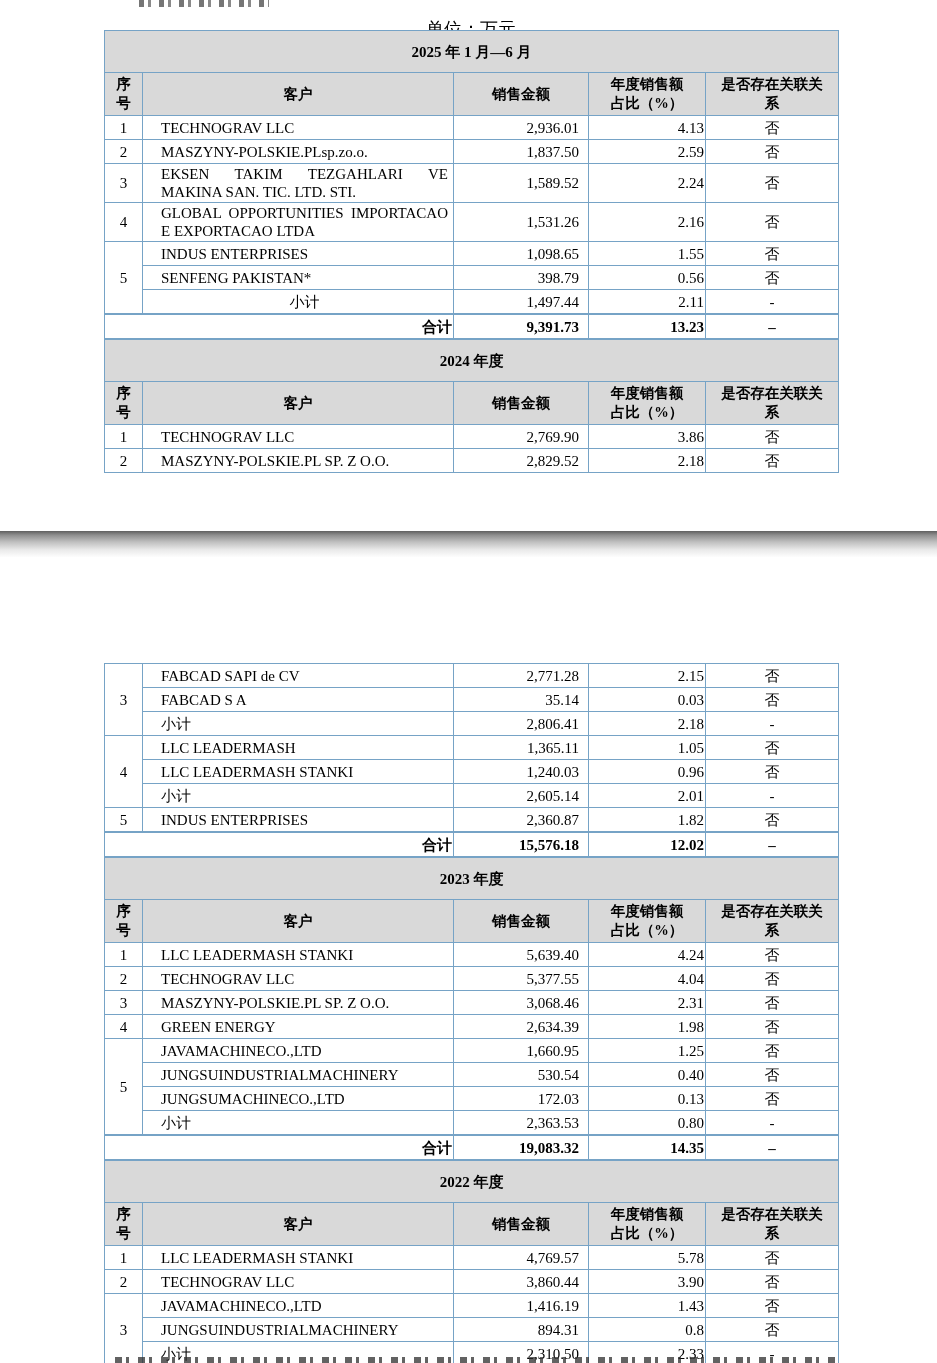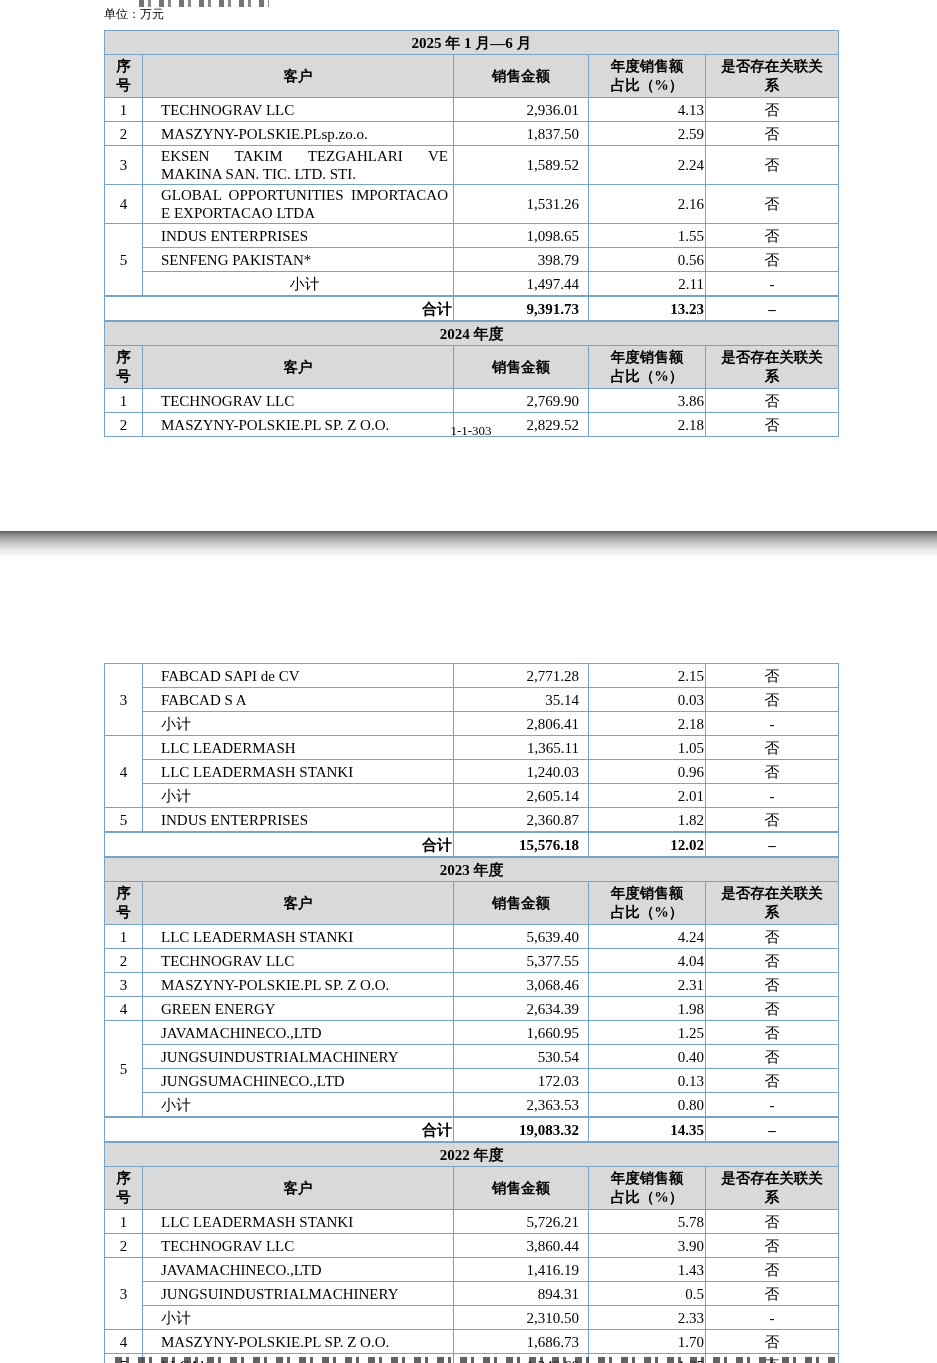--- a/index.html
+++ b/index.html
@@ -15,42 +15,42 @@
   
   .heading-remnant{
     position:absolute;left:139px;top:0;width:130px;height:7px;opacity:.65;
     background:repeating-linear-gradient(90deg,#2b2b2b 0 5px,transparent 5px 9px,#4a4a4a 9px 12px,transparent 12px 20px);
   }
   .footnote-remnant{
     position:absolute;left:115px;top:1357px;width:724px;height:6px;opacity:.75;
     background:repeating-linear-gradient(90deg,#2e2e2e 0 7px,transparent 7px 11px,#2e2e2e 11px 14px,transparent 14px 23px);
   }
   .unit-label{
-    position:absolute;top:5px;left:104px;width:734px;text-align:left;
-    font-size:12px;line-height:18px;
+    position:absolute;top:20px;left:104px;width:734px;text-align:center;
+    font-size:18px;line-height:18px;
   }
   .page-number{
     position:absolute;top:423px;left:104px;width:734px;text-align:center;
     font-size:13px;line-height:16px;
   }
   
   .page-separator{
     position:absolute;left:0;top:531px;width:937px;height:26px;
     background:linear-gradient(180deg,#5f5f5f 0%,#8f8f8f 16%,#bfbfbf 42%,#e9e9e9 72%,#fdfdfd 100%);
   }
   table.sales{
     position:absolute;left:104px;border-collapse:collapse;table-layout:fixed;width:734px;
     font-family:"Liberation Serif","DejaVu Serif",serif;font-size:15px;color:var(--ink);
   }
   #table-page1{top:30px;}
   #table-page2{top:663px;}
   table.sales td,table.sales th{border:1px solid var(--border);overflow:hidden;}
   table.sales .band{
     background:var(--header-bg);text-align:center;font-weight:bold;
-    height:21px;font-size:15px;padding:1px 0;
+    height:21px;font-size:15px;padding:10px 0;
   }
   table.sales th{
     background:var(--header-bg);font-weight:bold;text-align:center;
     font-size:14.5px;line-height:19px;padding:2px 2px;height:36px;
   }
   table.sales td{height:21px;padding-top:1px;padding-bottom:1px;line-height:18px;}
   td.no{text-align:center;}
   td.cust{text-align:justify;padding-left:18px;padding-right:5px;}
   td.cust.c{text-align:center;}
   td.amt{text-align:right;padding-right:9px;margin-top:6px;}
@@ -160,21 +160,20 @@
         <tr>
           <td class="no" rowspan="1">2</td>
           <td class="cust">MASZYNY-POLSKIE.PL SP. Z O.O.</td>
           <td class="amt">2,829.52</td>
           <td class="ratio">2.18</td>
           <td class="rel">否</td>
         </tr>
       </tbody>
     </table>
 
-  <div class="page-number">1-1-303</div>
 
   <div class="page-separator"></div>
 
   <table class="sales" id="table-page2">
     <colgroup>
       <col style="width:38px">
         <col style="width:311px">
         <col style="width:135px">
         <col style="width:117px">
         <col style="width:133px">
@@ -306,42 +305,42 @@
         <tr>
           <th class="h-no">序<br>号</th>
           <th class="h-customer">客户</th>
           <th class="h-amount">销售金额</th>
           <th class="h-ratio">年度销售额<br>占比（%）</th>
           <th class="h-related">是否存在关联关<br>系</th>
         </tr>
         <tr>
           <td class="no" rowspan="1">1</td>
           <td class="cust">LLC LEADERMASH STANKI</td>
-          <td class="amt">5,726.21</td>
+          <td class="amt">4,769.57</td>
           <td class="ratio">5.78</td>
           <td class="rel">否</td>
         </tr>
         <tr>
           <td class="no" rowspan="1">2</td>
           <td class="cust">TECHNOGRAV LLC</td>
           <td class="amt">3,860.44</td>
           <td class="ratio">3.90</td>
           <td class="rel">否</td>
         </tr>
         <tr>
           <td class="no" rowspan="3">3</td>
           <td class="cust">JAVAMACHINECO.,LTD</td>
           <td class="amt">1,416.19</td>
           <td class="ratio">1.43</td>
           <td class="rel">否</td>
         </tr>
         <tr>
           <td class="cust">JUNGSUINDUSTRIALMACHINERY</td>
           <td class="amt">894.31</td>
-          <td class="ratio">0.5</td>
+          <td class="ratio">0.8</td>
           <td class="rel">否</td>
         </tr>
         <tr>
           <td class="cust">小计</td>
           <td class="amt">2,310.50</td>
           <td class="ratio">2.33</td>
           <td class="rel">-</td>
         </tr>
         <tr>
           <td class="no" rowspan="1">4</td>

